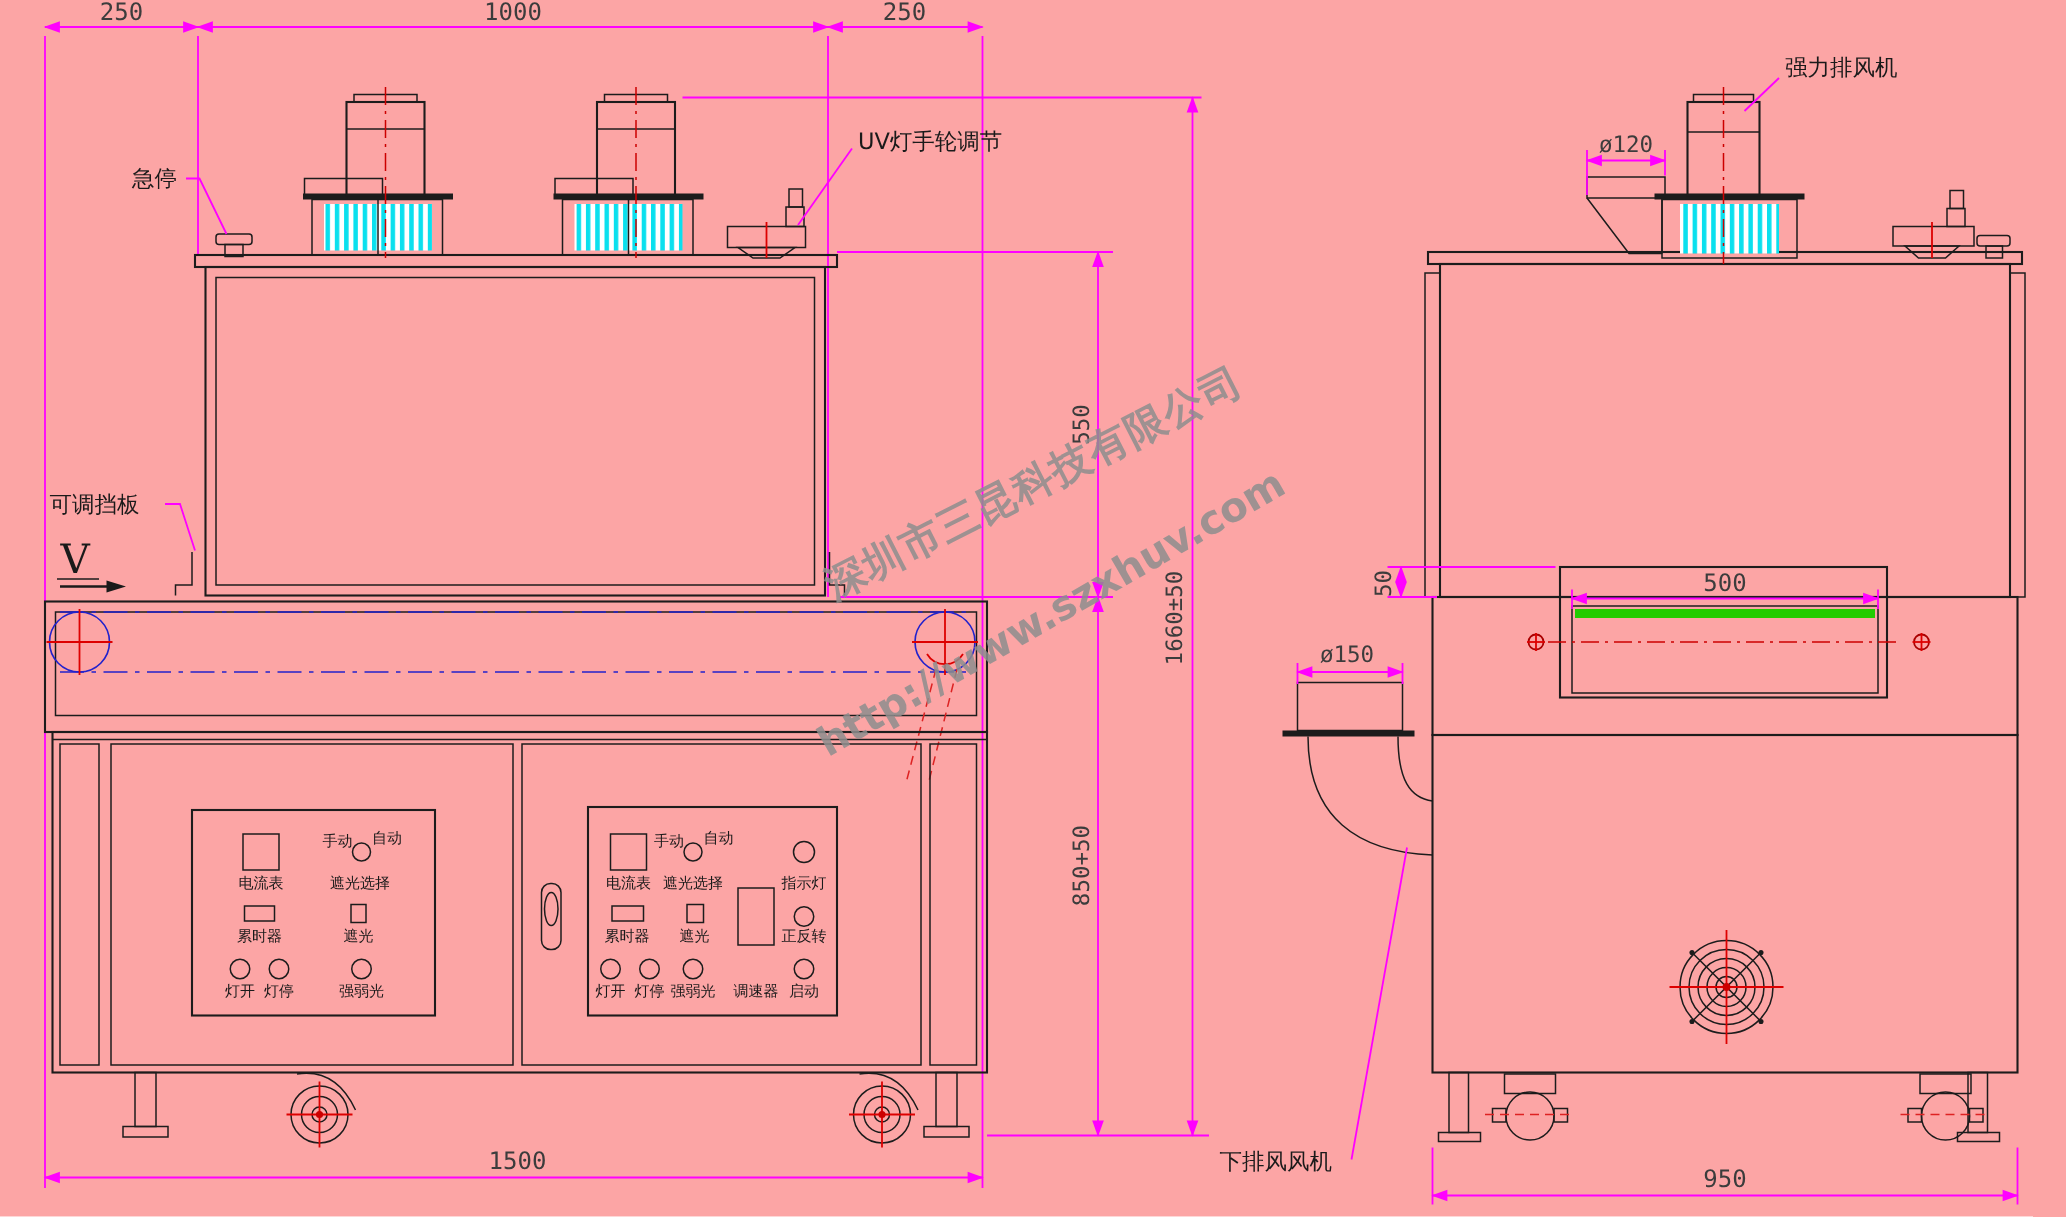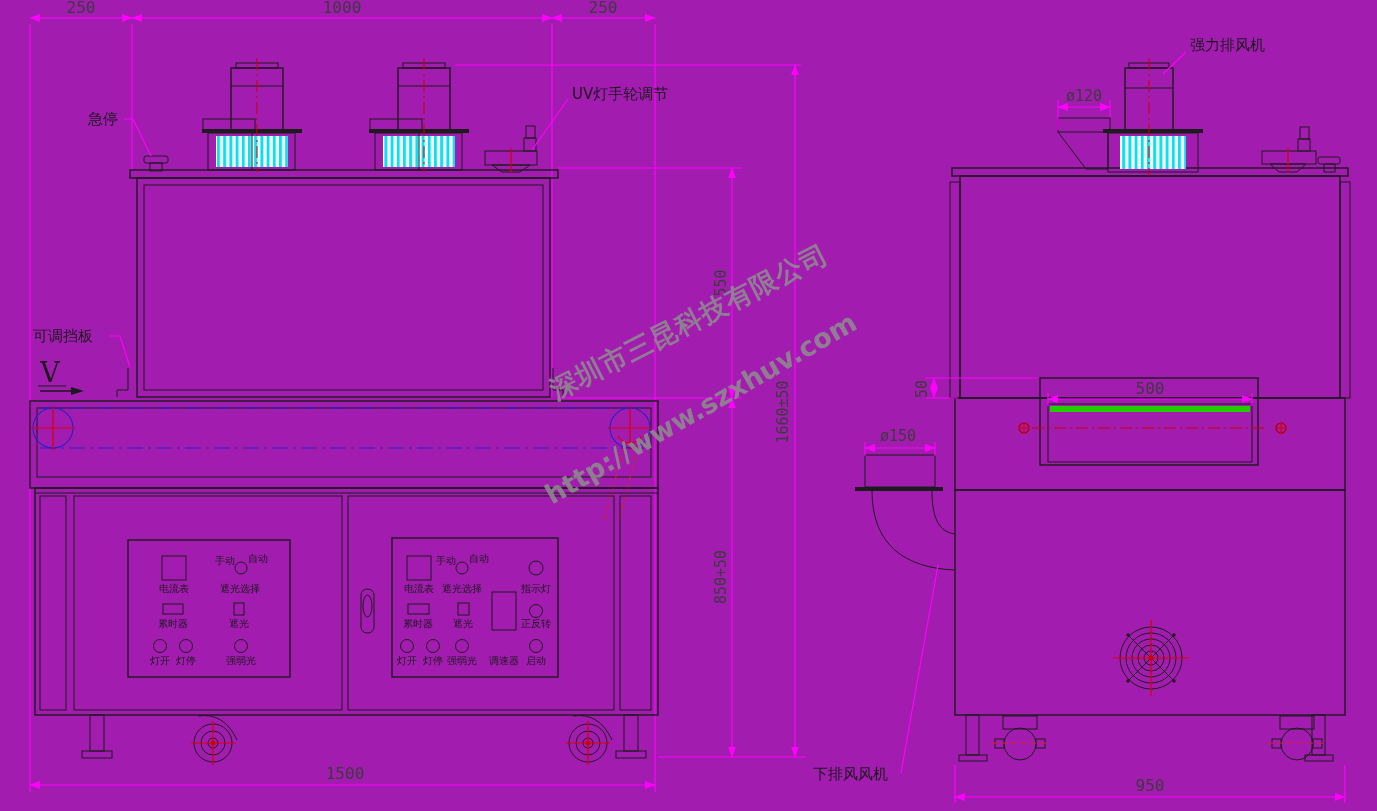--- a/index.html
+++ b/index.html
@@ -1,16 +1,16 @@
 <!DOCTYPE html>
 <html><head>
 <meta charset="utf-8">
 <style>
   html,body{margin:0;padding:0;background:#ffffff;}
-  .stage{position:relative;width:1377px;height:811px;background:#a21caf;overflow:hidden;
+  .stage{position:relative;width:1377px;height:811px;background:#fca5a5;overflow:hidden;
          font-family:"DejaVu Sans","Liberation Sans",sans-serif;}
   svg text{user-select:none;}
   .outl{stroke:#1c1c1c;stroke-width:1.4;fill:none;}
   .thin{stroke:#1c1c1c;stroke-width:1;fill:none;}
   .dim{stroke:#ff00ff;stroke-width:1.2;fill:none;}
   .dimtxt{fill:#3c3c3c;font-family:"DejaVu Sans Mono","Liberation Mono",monospace;font-size:16px;}
   .dimtxt-sm{fill:#3c3c3c;font-family:"DejaVu Sans Mono","Liberation Mono",monospace;font-size:15px;}
   .cjk{fill:#1a1a1a;font-size:15px;font-family:"DejaVu Sans","Liberation Sans",sans-serif;}
   .pnl{fill:#1a1a1a;font-size:10px;font-family:"DejaVu Sans","Liberation Sans",sans-serif;}
   .cl-red{stroke:#cc0000;stroke-width:1;fill:none;stroke-dasharray:12 4 2 4;}

